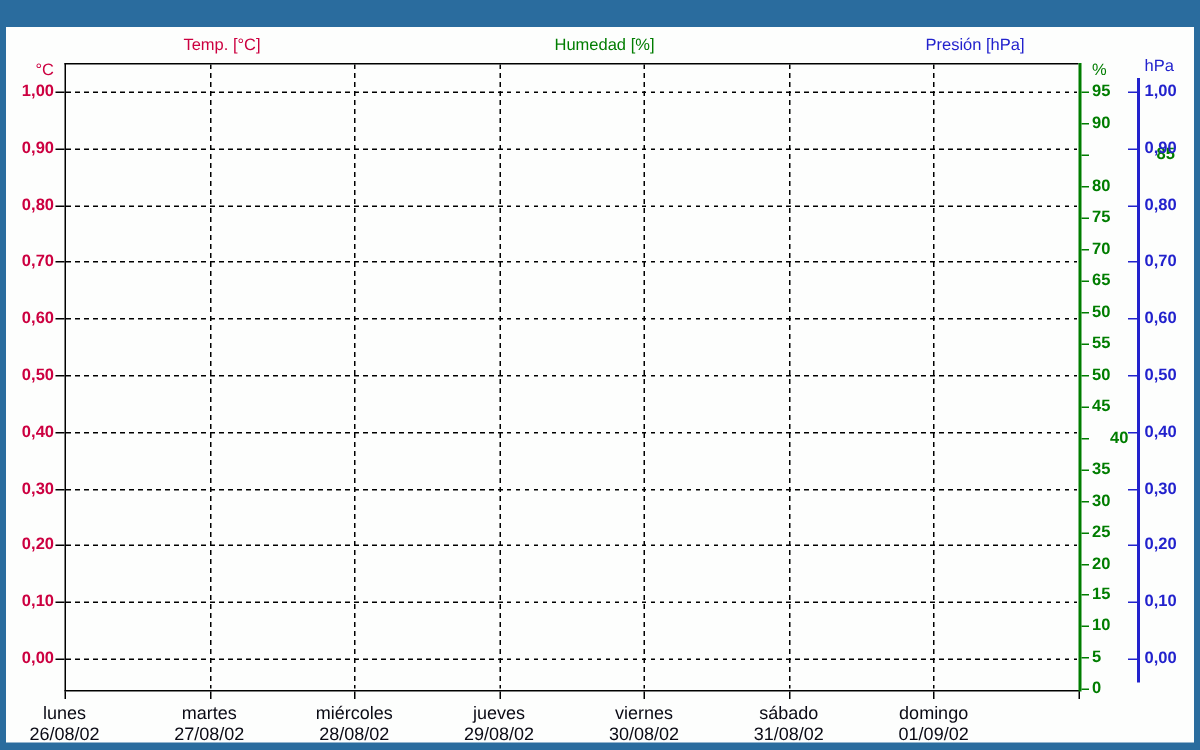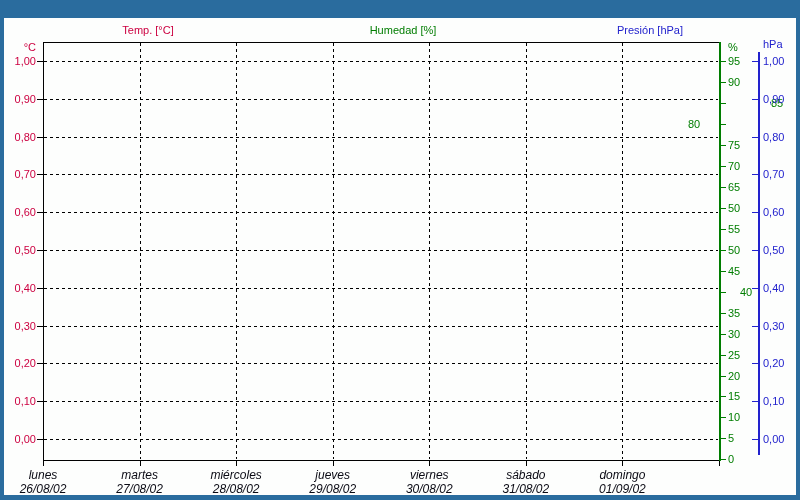--- a/index.html
+++ b/index.html
@@ -18,22 +18,22 @@
     color:#ffffff; font-size:12px; font-weight:bold;
     text-shadow:1px 1px 0 #123a5e; letter-spacing:.2px;
   }
   .content {
     position:absolute; left:4px; top:18px; width:792px; height:477px;
     background:#fdfefd;
   }
   #overlay { position:absolute; left:0; top:0; width:800px; height:388px; }
   .lbl { position:absolute; font-size:11px; line-height:12px; white-space:nowrap; }
   .xlbl { position:absolute; font-size:12px; line-height:13px; white-space:nowrap;
-          transform:translateX(-50%); text-align:center; color:#0a0a14;font-style:italic; }
-  .vctr { transform:translateY(-50%); }
+          transform:translateX(-50%); text-align:center; color:#0a0a14; }
+  .vctr { transform:translateY(-50%);font-weight:bold; }
   .line { position:absolute; }
   .hgrid { position:absolute; height:1px;
            background:repeating-linear-gradient(to right,#000 0 3px,transparent 3px 6px); }
   .vgrid { position:absolute; width:1px;
            background:repeating-linear-gradient(to bottom,#000 0 3px,transparent 3px 6px); }
 </style>
 </head>
 <body>
 
 <div class="app">
@@ -86,21 +86,21 @@
       <div class="vgrid" style="left: 622.429px; top: 43px; height: 416px;"></div>
       <div class="lbl" style="left: 6px; top: 41px; width: 30px; text-align: right; color: rgb(204, 0, 64);">°C</div>
       <div class="line" style="left: 719px; top: 42px; width: 2px; height: 419px; background: rgb(0, 125, 0);"></div>
       <div class="line" style="left: 721px; top: 61px; width: 5px; height: 1px; background: rgb(0, 125, 0);"></div>
       <div class="lbl vctr" style="left: 728px; top: 61px; color: rgb(0, 125, 0);">95</div>
       <div class="line" style="left: 721px; top: 81.9684px; width: 5px; height: 1px; background: rgb(0, 125, 0);"></div>
       <div class="lbl vctr" style="left: 728px; top: 81.9684px; color: rgb(0, 125, 0);">90</div>
       <div class="line" style="left: 721px; top: 102.937px; width: 5px; height: 1px; background: rgb(0, 125, 0);"></div>
       <div class="lbl vctr" style="left: 728px; top: 102.937px; color: rgb(0, 125, 0); padding-left: 43px;">85</div>
       <div class="line" style="left: 721px; top: 123.905px; width: 5px; height: 1px; background: rgb(0, 125, 0);"></div>
-      <div class="lbl vctr" style="left: 688px; top: 123.905px; color: rgb(0, 125, 0);">80</div>
+      <div class="lbl vctr" style="left: 728px; top: 123.905px; color: rgb(0, 125, 0);">80</div>
       <div class="line" style="left: 721px; top: 144.874px; width: 5px; height: 1px; background: rgb(0, 125, 0);"></div>
       <div class="lbl vctr" style="left: 728px; top: 144.874px; color: rgb(0, 125, 0);">75</div>
       <div class="line" style="left: 721px; top: 165.842px; width: 5px; height: 1px; background: rgb(0, 125, 0);"></div>
       <div class="lbl vctr" style="left: 728px; top: 165.842px; color: rgb(0, 125, 0);">70</div>
       <div class="line" style="left: 721px; top: 186.811px; width: 5px; height: 1px; background: rgb(0, 125, 0);"></div>
       <div class="lbl vctr" style="left: 728px; top: 186.811px; color: rgb(0, 125, 0);">65</div>
       <div class="line" style="left: 721px; top: 207.779px; width: 5px; height: 1px; background: rgb(0, 125, 0);"></div>
       <div class="lbl vctr" style="left: 728px; top: 207.779px; color: rgb(0, 125, 0);">50</div>
       <div class="line" style="left: 721px; top: 228.747px; width: 5px; height: 1px; background: rgb(0, 125, 0);"></div>
       <div class="lbl vctr" style="left: 728px; top: 228.747px; color: rgb(0, 125, 0);">55</div>

